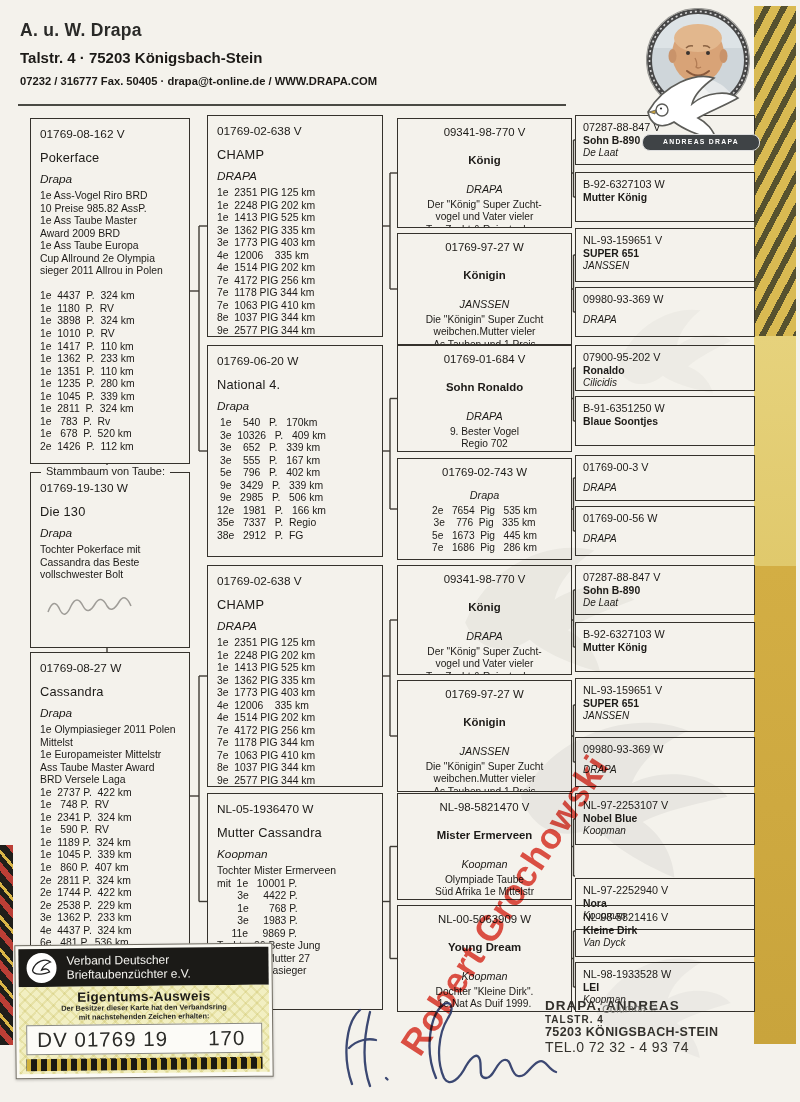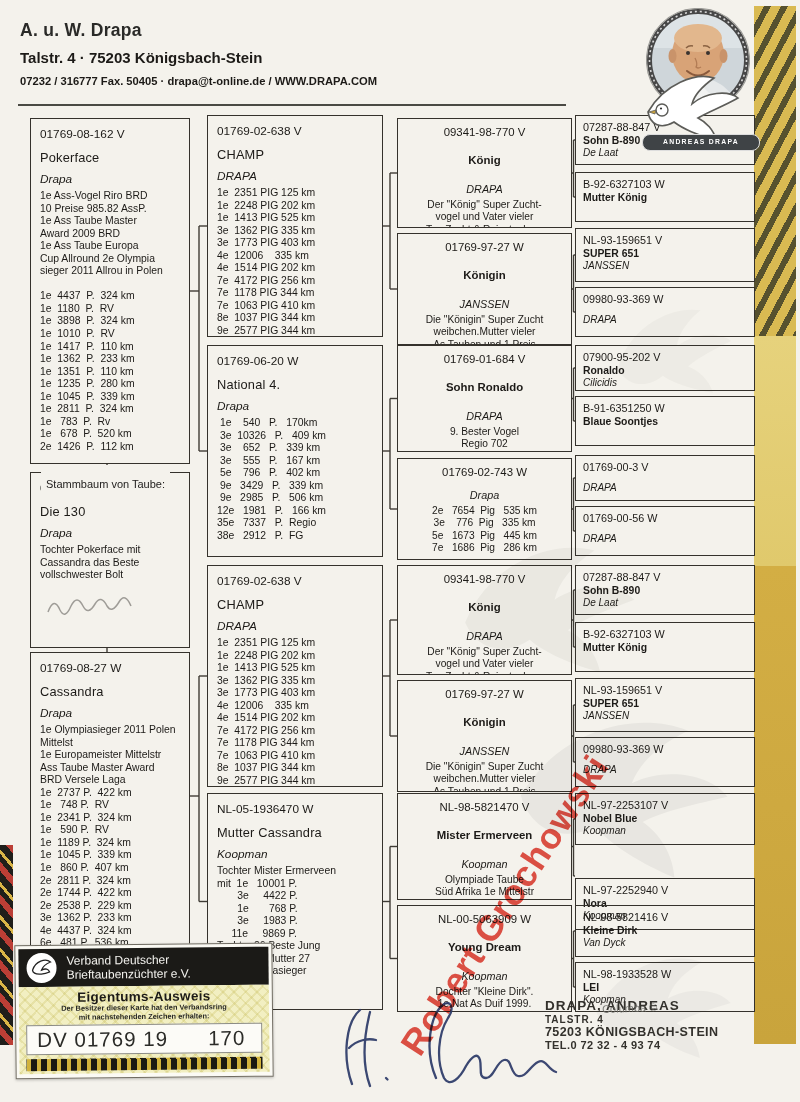--- a/index.html
+++ b/index.html
@@ -8,21 +8,21 @@
   
   #hdr{position:absolute;left:20px;top:20px;width:545px;text-align:left;z-index:2;}
   .h-name{font-size:17.5px;font-weight:bold;color:#2a2a28;letter-spacing:.3px;}
   .h-addr{font-size:15px;font-weight:bold;margin-top:8px;}
   .h-contact{font-size:11.2px;font-weight:bold;margin-top:9px;}
   #hdr-rule{position:absolute;left:18px;top:104px;width:548px;height:2px;background:#4a4a44;z-index:2;}
   
   .pbox{position:absolute;border:1.6px solid #35322c;box-sizing:border-box;overflow:hidden;
         padding:6px 9px;background:transparent;z-index:2;}
   .pbox.haslegend{overflow:visible;}
-  .legend{position:absolute;top:-8px;left:10px;background:#f4f2ec;padding:13px 5px;font-size:11px;color:#242220;}
+  .legend{position:absolute;top:-8px;left:10px;background:#f4f2ec;padding:0 5px;font-size:11px;color:#242220;}
   pre.lines{margin:0;font-family:inherit;white-space:pre;}
   .big .ring{font-size:11.8px;margin:2px 0 9px;}
   .big .name{font-size:12.8px;font-weight:normal;margin:0 0 7px;letter-spacing:.2px;}
   .big .strain{font-size:11.8px;font-style:italic;margin:0 0 4px;}
   .big .lines{font-size:10.4px;line-height:12.55px;}
   .mid{padding:5px 8px;text-align:center;}
   .mid .ring{font-size:11.4px;margin:2px 0 6px;}
   .mid .name{font-size:11.4px;font-weight:bold;margin:16px;line-height:13px;}
   .mid .strain{font-size:10.8px;font-style:italic;margin:0 0 3px;line-height:13px;}
   .mid .strain.mt{margin-top:11px;}
@@ -66,21 +66,21 @@
   .st-ringrow{margin:3px 7px 0;background:#fcfbf7;border:1px solid #8c8c84;height:28px;
     display:flex;justify-content:space-between;align-items:center;padding:0 16px 0 10px;
     font-size:20.5px;color:#2b2b28;letter-spacing:1px;}
   .st-orn{margin:4px 7px 0;height:12px;
     background:repeating-linear-gradient(90deg,#d2b33c 0 4px,#1a1912 4px 10px);}
   
   #addr{position:absolute;left:545px;top:998px;width:225px;text-align:left;color:#33312c;z-index:4;}
   .a1{font-size:13.5px;font-weight:bold;letter-spacing:1px;}
   .a2{font-size:10px;font-weight:bold;letter-spacing:1px;margin-top:1px;}
   .a3{font-size:12.5px;font-weight:bold;letter-spacing:.4px;}
-  .a4{font-size:11px;font-weight:bold;letter-spacing:.4px;}
+  .a4{font-size:14px;font-weight:normal;letter-spacing:.4px;}
   #columba{position:absolute;left:602px;top:1002px;font-size:11px;color:#6b6b66;z-index:5;
     transform:rotate(-2deg);opacity:.85;}
   #watermark{position:absolute;left:505px;top:905px;transform:translate(-50%,-50%) rotate(-57deg);
     font-size:36px;font-weight:bold;color:#e03428;opacity:.85;white-space:nowrap;letter-spacing:1px;
     z-index:9;mix-blend-mode:multiply;}
   #signature{position:absolute;left:320px;top:990px;z-index:8;}
 </style>
 </head>
 <body>
 

